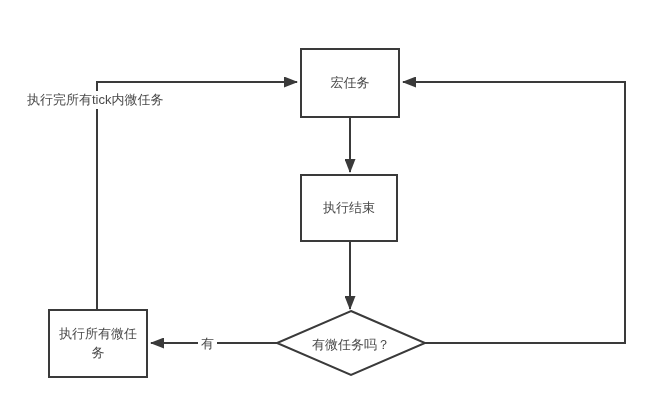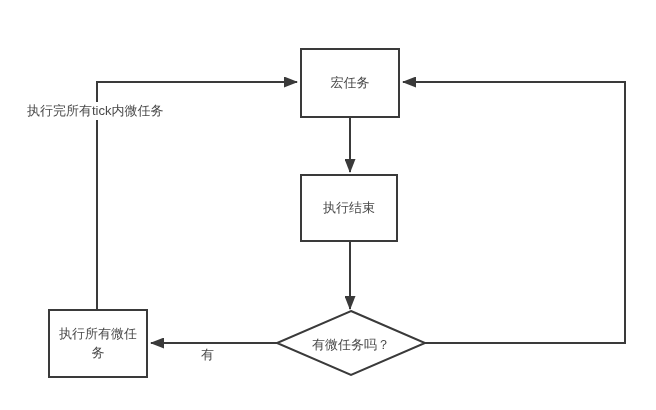--- a/index.html
+++ b/index.html
@@ -49,21 +49,20 @@
     font-size: 13px;
     color: #4a4a4a;
   }
   .edge-label {
     position: absolute;
     background: #ffffff;
     color: #4a4a4a;
     font-size: 13px;
     padding: 0 2px;
     white-space: nowrap;
-    margin-top: 11px;
   }
   .edge-label-after { left: 25px;  top: 91px; }
   .edge-label-no    { left: 543px; top: 195px; }
   .edge-label-yes   { left: 198px; top: 335px; padding: 0 3px; }
 </style>
 </head>
 <body>
 
 <div class="canvas">
 

